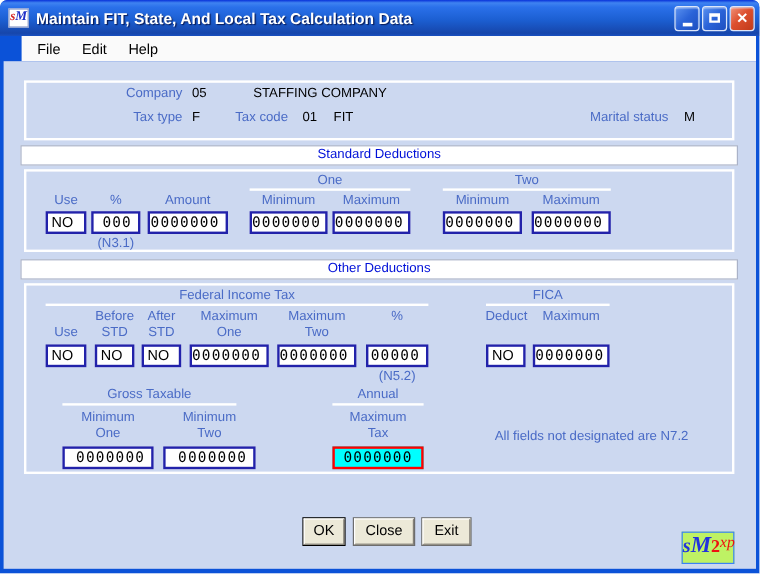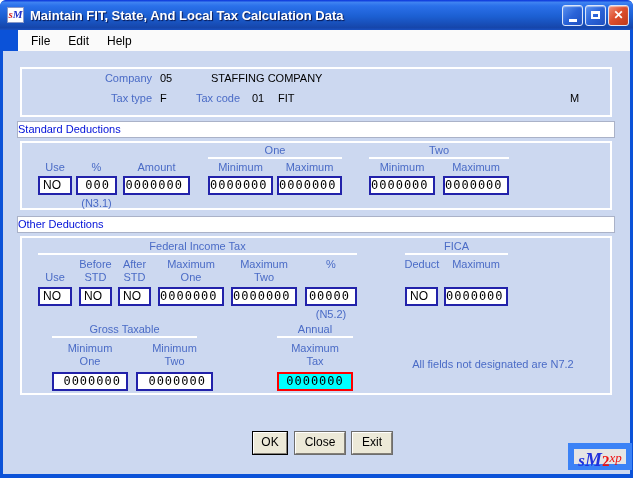--- a/index.html
+++ b/index.html
@@ -47,21 +47,21 @@
   }
   .menuitem { font-size:12px; color:#000; padding:2px 9px; }
   
   .client {
     position:absolute; left:3px; right:3px; top:51px; bottom:4px;
     background:#ccd8f0;
   }
   .panel { position:absolute; border:2px solid #ffffff; }
   .secbar {
     position:absolute; background:#ffffff; border:1px solid #aab2c8;
-    font-size:11px; color:#0010d8; line-height:15px;
+    text-align:center; font-size:11px; color:#0010d8; line-height:15px;
   }
   .lbl { position:absolute; font-size:11px; color:#4a6bc6; white-space:nowrap; }
   .ctr { text-align:center; } .rgt { text-align:right; }
   .val { position:absolute; font-size:11px; color:#000; white-space:nowrap; }
   .gline { position:absolute; height:2px; background:#ffffff; }
   .lbl2 { line-height:13px; }
   .fld {
     position:absolute; height:19px; background:#fff; border:2px solid #2222aa;
     font-family:"DejaVu Sans Mono", monospace; font-size:12px; font-weight:normal;
     color:#000; line-height:14px; overflow:hidden;
@@ -72,22 +72,22 @@
   
   .btn {
     position:absolute; height:22px; background:#ece9d8;
     border:1px solid; border-color:#ffffff #848078 #848078 #ffffff;
     box-shadow:0 0 0 1px #6d6d6d;
     font-size:12px; color:#000; text-align:center; line-height:19px;
   }
   .btn.default { box-shadow:0 0 0 1px #000; }
   
   .logo {
-    position:absolute; left:565px; top:392px; width:64px; height:27px;
-    background:#e5e5e5; border:6px solid #3b82f6; text-align:center;
+    position:absolute; left:565px; top:392px; width:44px; height:27px;
+    background:#bef264; border:1px solid #3b82f6; text-align:center;
     font-family:"Liberation Serif", serif; line-height:23px; white-space:nowrap;
   }
   .logo .s { color:#2233dd; font:italic bold 17px "Liberation Serif",serif; }
   .logo .m { color:#2233dd; font:italic bold 19px "Liberation Serif",serif; }
   .logo .two { color:#ee1111; font:bold 15px "Liberation Serif",serif; }
   .logo .xp { color:#ee1111; font:italic 13px "Liberation Serif",serif; vertical-align:4px; }
 </style>
 </head>
 <body>
 
@@ -117,20 +117,21 @@
 
     <div class="panel" style="left:17px;top:16px;width:592px;height:50px;"></div>
     <span class="lbl rgt" style="left:57px;top:21px;width:92px;">Company</span>
     <span class="val" style="left:157px;top:21px;">05</span>
     <span class="val" style="left:192px;top:21px;margin-left:16px;">STAFFING COMPANY</span>
     <span class="lbl rgt" style="left:57px;top:41px;width:92px;">Tax type</span>
     <span class="val" style="left:157px;top:41px;">F</span>
     <span class="lbl" style="left:193px;top:41px;">Tax code</span>
     <span class="val" style="left:249px;top:41px;">01</span>
     <span class="val" style="left:275px;top:41px;">FIT</span>
+    <span class="lbl rgt" style="left:450px;top:41px;width:104px;">Marital status</span>
     <span class="val" style="left:567px;top:41px;">M</span>
 
     <div class="secbar" style="left:14px;top:70px;width:598px;height:17px;">Standard Deductions</div>
     <div class="panel" style="left:17px;top:90px;width:592px;height:69px;"></div>
 
     <span class="lbl ctr" style="left:205px;top:93px;width:134px;">One</span>
     <div class="gline" style="left:205px;top:106px;width:134px;"></div>
     <span class="lbl ctr" style="left:366px;top:93px;width:140px;">Two</span>
     <div class="gline" style="left:366px;top:106px;width:140px;"></div>
 

